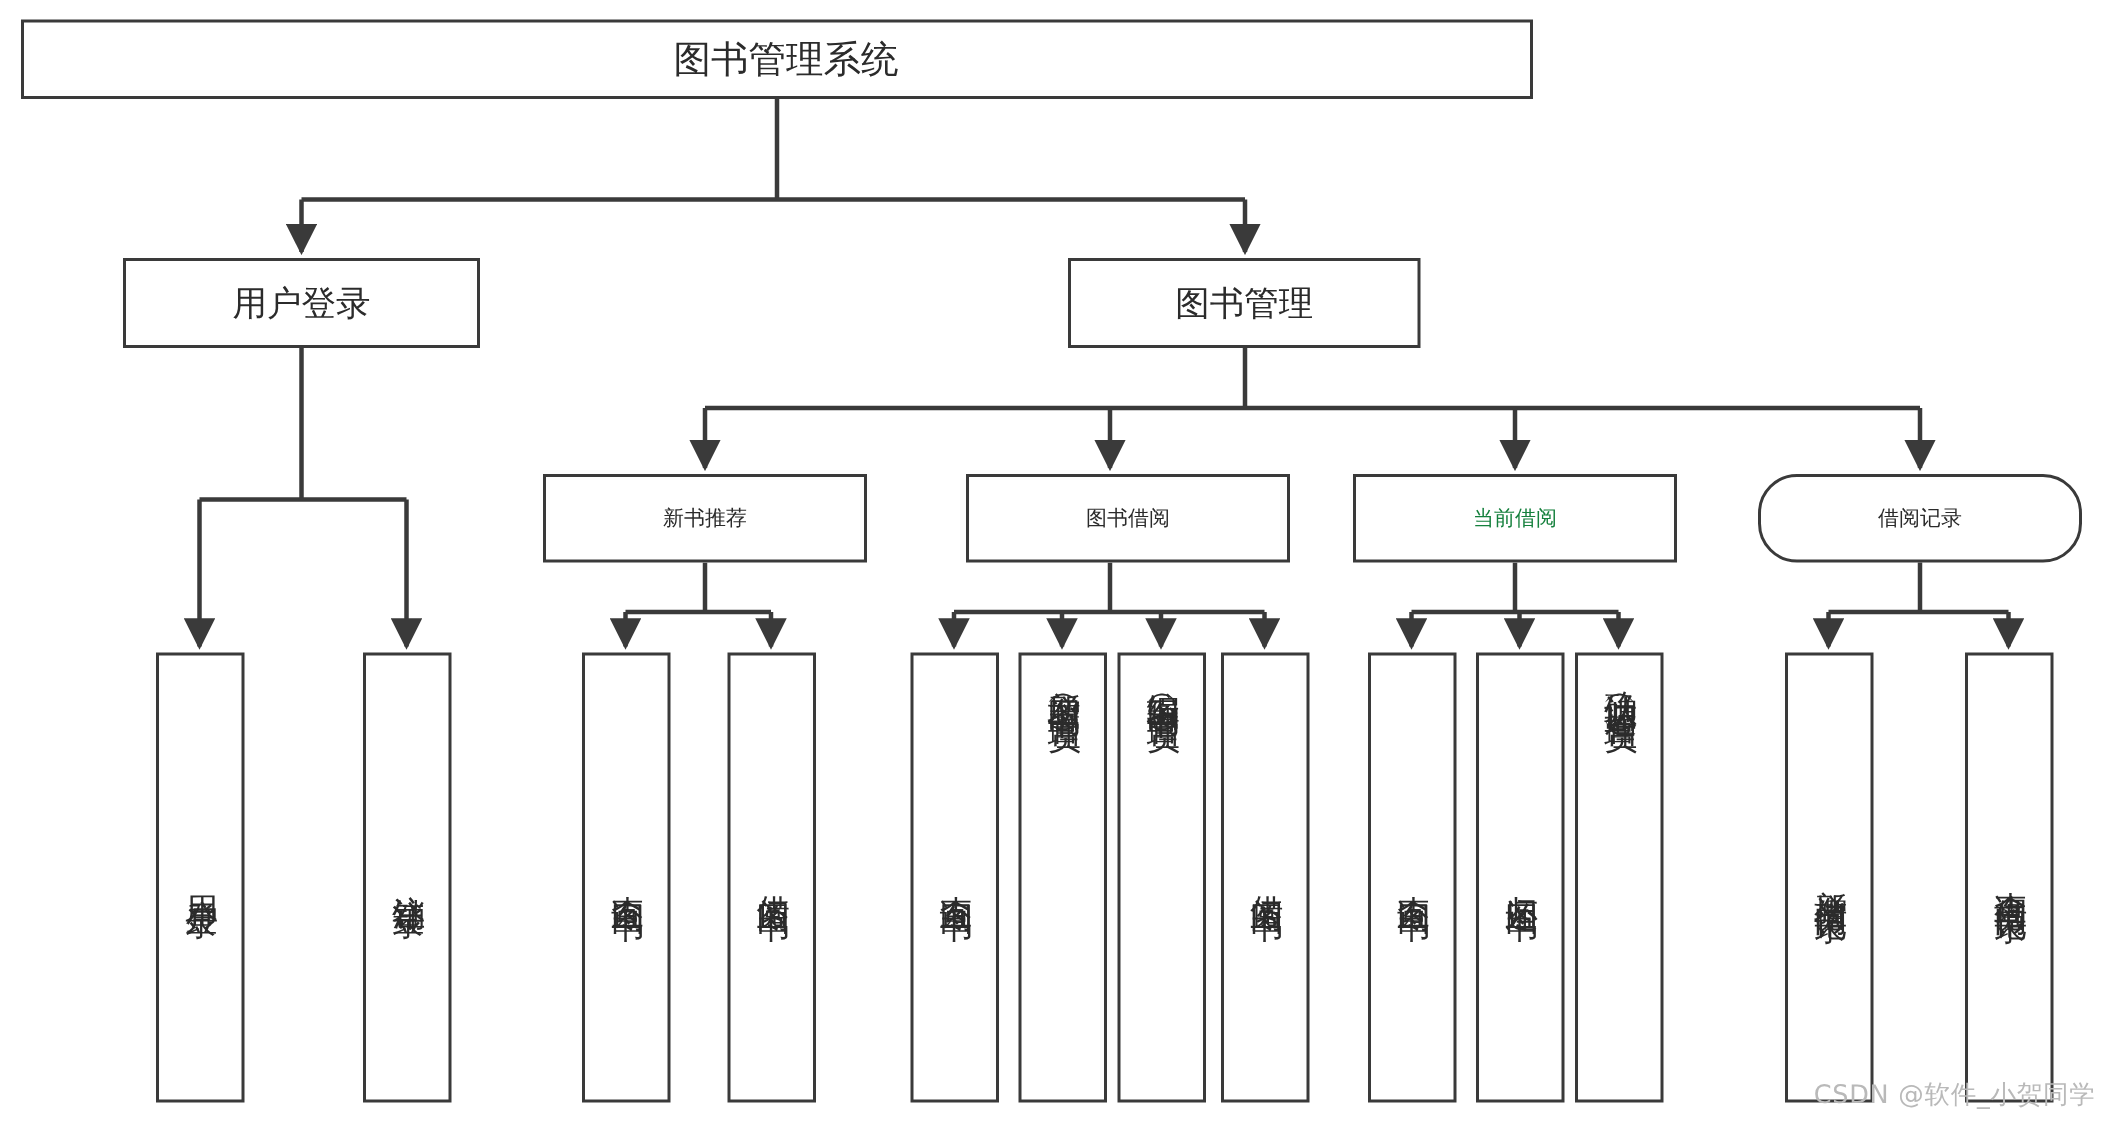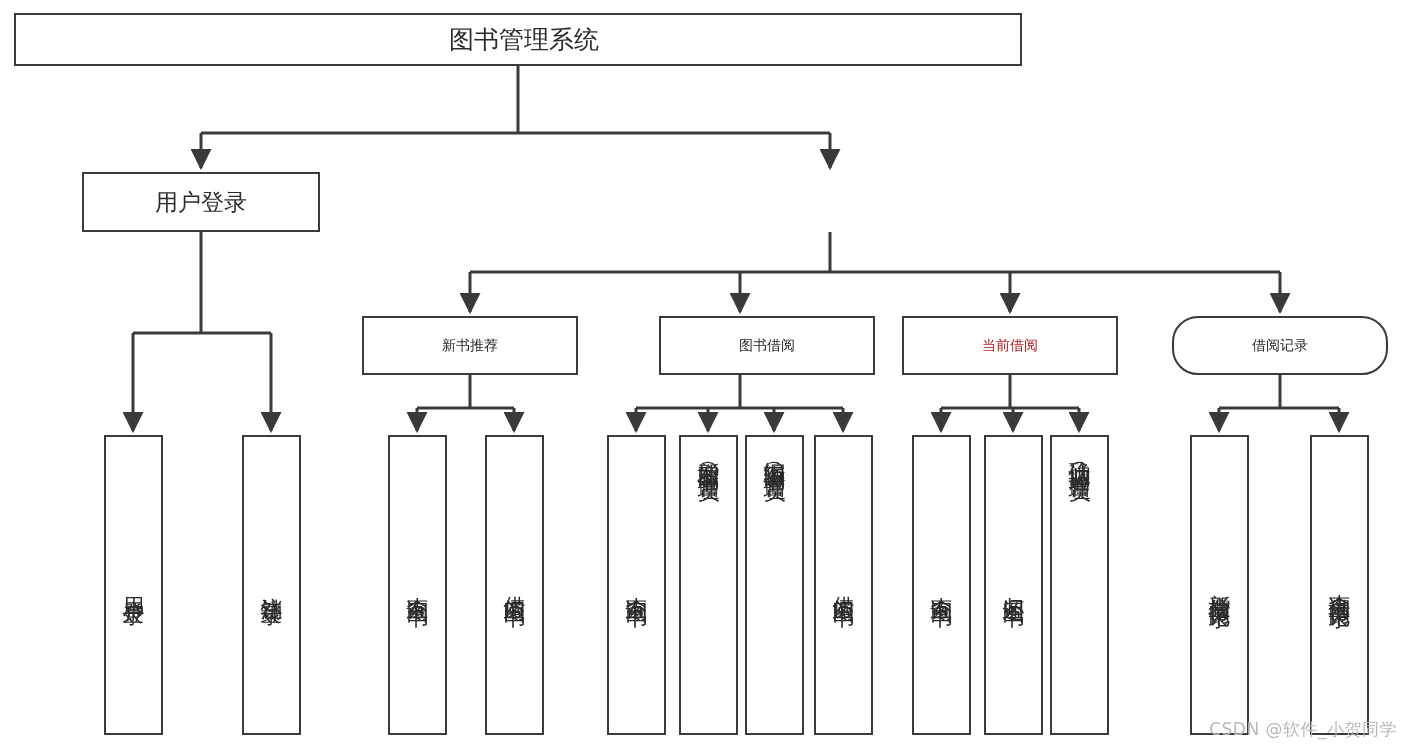--- a/index.html
+++ b/index.html
@@ -136,24 +136,25 @@
       <path d="M 1280 375 L 1280 408"></path>
       <path d="M 1219 408 L 1339 408"></path>
       <path d="M 1219 408 L 1219 431" marker-end="url(#arrow)"></path>
       <path d="M 1339 408 L 1339 431" marker-end="url(#arrow)"></path>
     </g>
   </svg>
 
   <div class="node root" style="left: 14px; top: 13px; width: 1008px; height: 53px; border-color: rgb(58, 58, 58); background: rgb(255, 255, 255); color: rgb(43, 43, 43);">图书管理系统</div>
 
   <div class="node level2" style="left: 82px; top: 172px; width: 238px; height: 60px; border-color: rgb(58, 58, 58); background: rgb(255, 255, 255); color: rgb(43, 43, 43);">用户登录</div>
+  <div class="node level2" style="left: 712px; top: 172px; width: 235px; height: 60px; border-color: rgb(58, 58, 58); background: rgb(255, 255, 255); color: rgb(43, 43, 43);">图书管理</div>
 
   <div class="node level3" style="left: 362px; top: 316px; width: 216px; height: 59px; border-color: rgb(58, 58, 58); background: rgb(255, 255, 255); color: rgb(43, 43, 43);">新书推荐</div>
-  <div class="node level3" style="left: 659px; top: 316px; width: 216px; height: 59px; border-color: rgb(58, 58, 58); background: rgb(255, 255, 255); color: rgb(43, 43, 43);">图书借阅</div>
-  <div class="node level3" style="left: 902px; top: 316px; width: 216px; height: 59px; border-color: rgb(58, 58, 58); background: rgb(255, 255, 255); color: #b91c1c;">当前借阅</div>
+  <div class="node level3" style="left: 644px; top: 316px; width: 216px; height: 59px; border-color: rgb(58, 58, 58); background: rgb(255, 255, 255); color: rgb(43, 43, 43);">图书借阅</div>
+  <div class="node level3" style="left: 902px; top: 316px; width: 216px; height: 59px; border-color: rgb(58, 58, 58); background: rgb(255, 255, 255); color: #15803d;">当前借阅</div>
   <div class="node level3" style="left: 1172px; top: 316px; width: 216px; height: 59px; border-color: rgb(58, 58, 58); background: rgb(255, 255, 255); color: rgb(43, 43, 43); border-radius: 26px;">借阅记录</div>
 
   <div class="leaf align-center" style="left: 104px; top: 435px; width: 59px; height: 300px; border-color: rgb(58, 58, 58); background: rgb(255, 255, 255); color: rgb(43, 43, 43);">
     <span class="vtext">用户登录</span>
   </div>
   <div class="leaf align-center" style="left: 242px; top: 435px; width: 59px; height: 300px; border-color: rgb(58, 58, 58); background: rgb(255, 255, 255); color: rgb(43, 43, 43);">
     <span class="vtext">注销登录</span>
   </div>
   <div class="leaf align-center" style="left: 388px; top: 435px; width: 59px; height: 300px; border-color: rgb(58, 58, 58); background: rgb(255, 255, 255); color: rgb(43, 43, 43);">
     <span class="vtext">查询图书</span>

